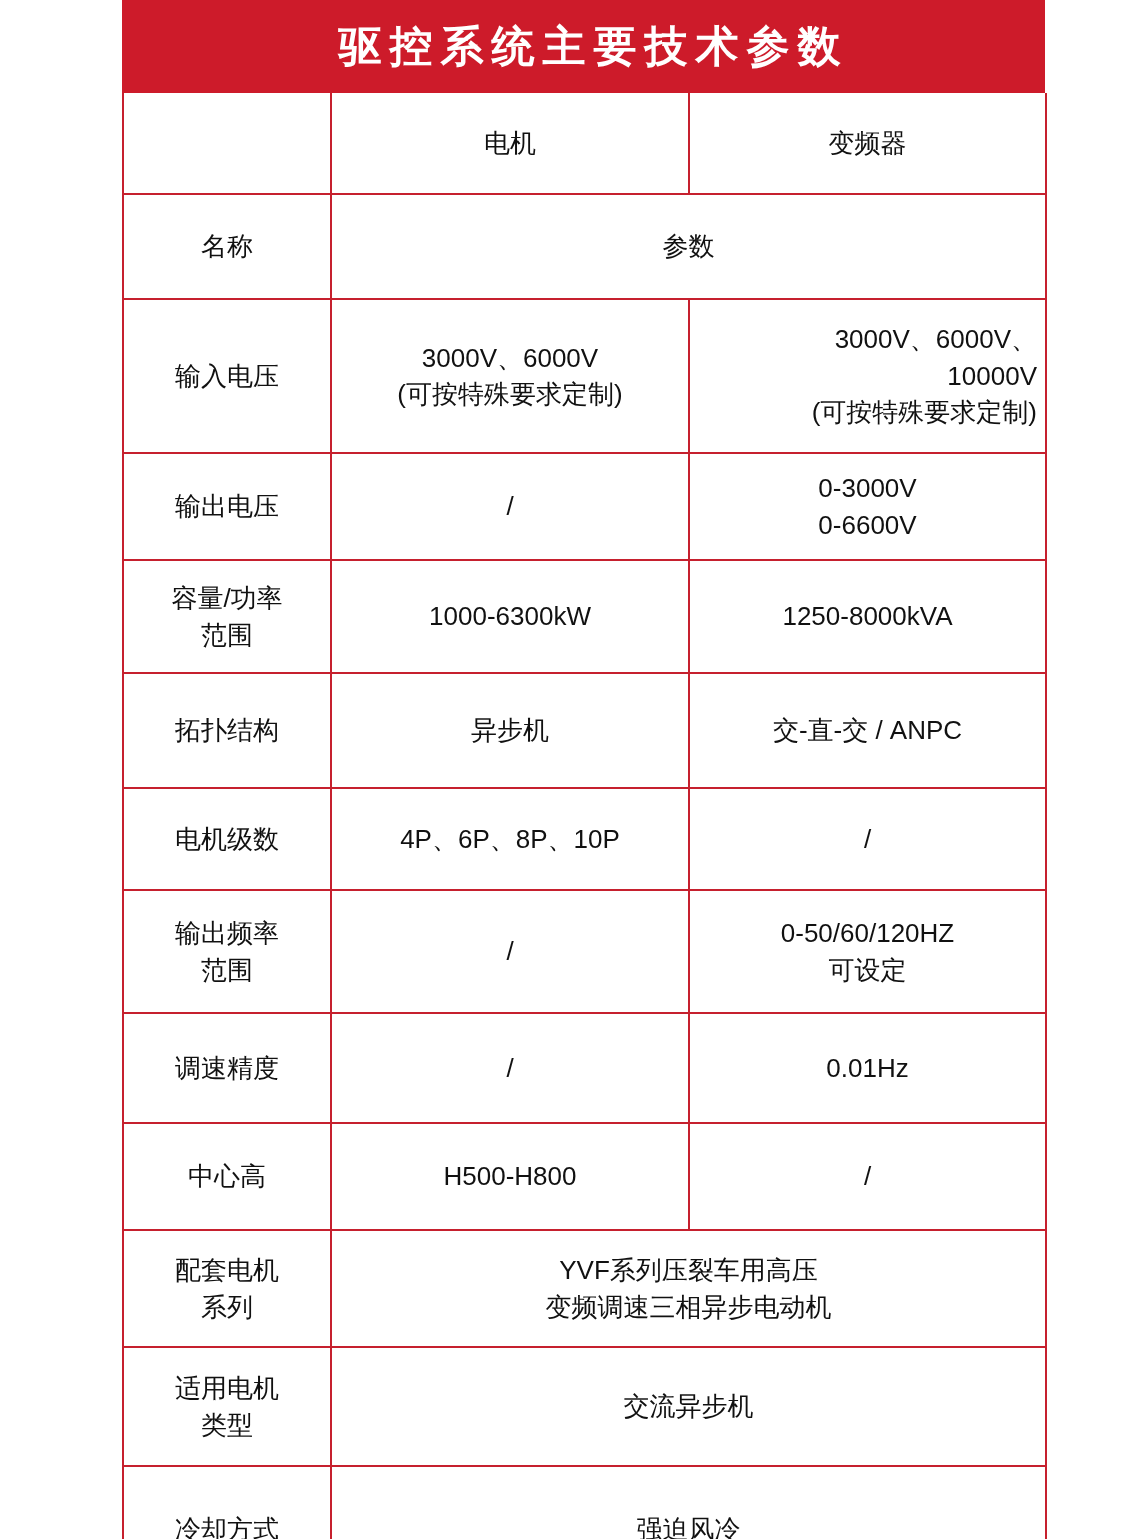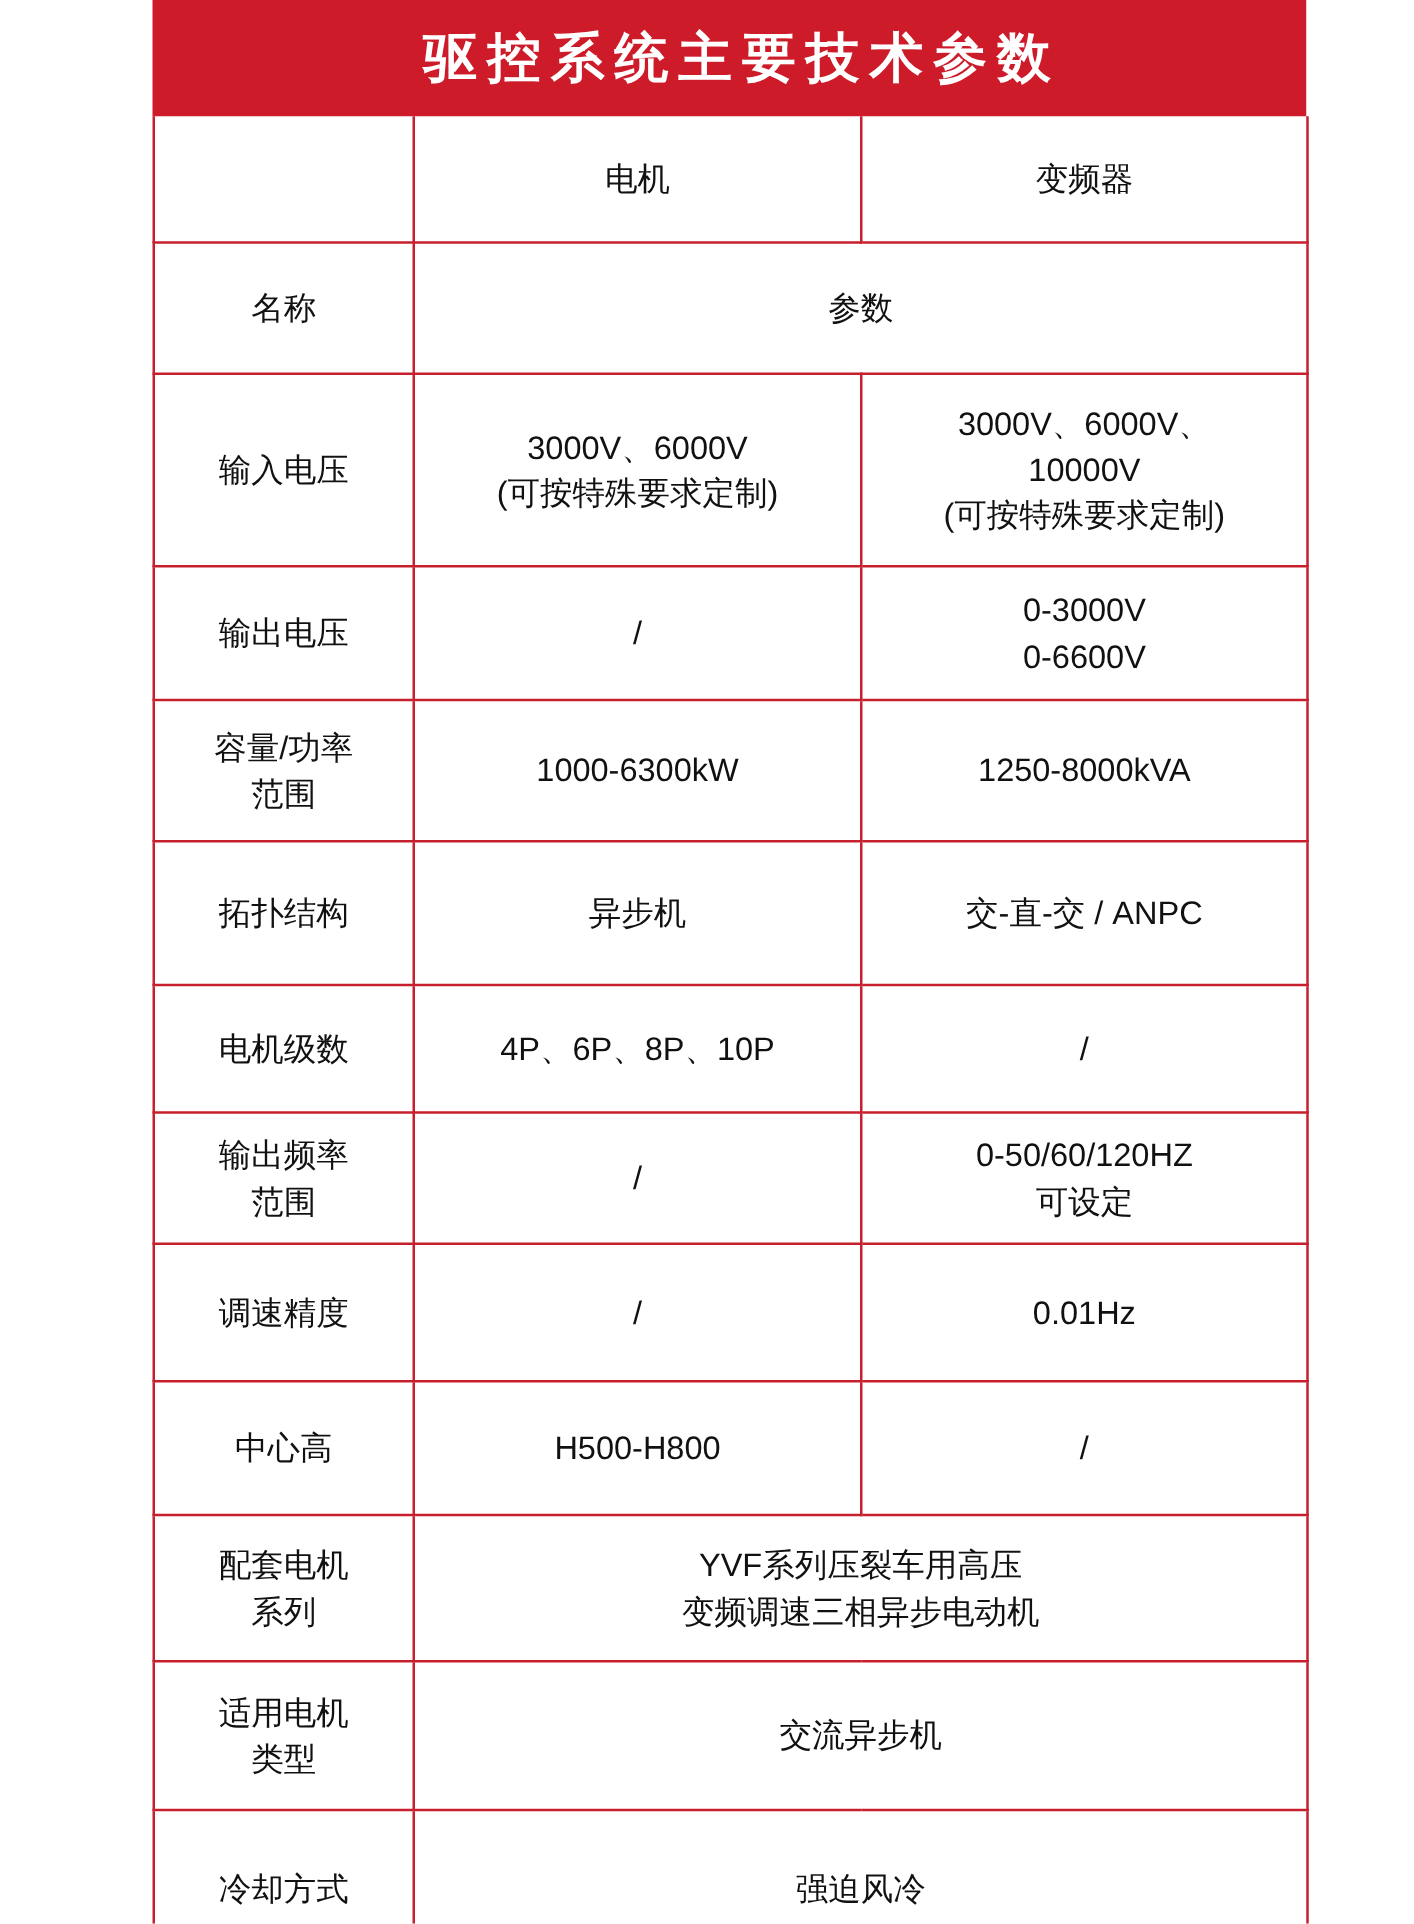--- a/index.html
+++ b/index.html
@@ -64,28 +64,28 @@
   
   table.spec tr:first-child td { border-top: none; }
 
   tr.r1  { height: 101px; }
   tr.r2  { height: 105px; }
   tr.r3  { height: 154px; }
   tr.r4  { height: 107px; }
   tr.r5  { height: 113px; padding-left: 32px; }
   tr.r6  { height: 115px; }
   tr.r7  { height: 102px; }
-  tr.r8  { height: 105px; }
+  tr.r8  { height: 123px; }
   tr.r9  { height: 110px; }
   tr.r10 { height: 107px; border-radius: 23px; }
   tr.r11 { height: 117px; }
   tr.r12 { height: 119px; padding-left: 16px; }
   tr.r13 { height: 127px; }
 
-  td.left-align { text-align: center; }
+  td.left-align { text-align: right; }
 </style>
 </head>
 <body>
 
 <div class="page">
   <div class="table-wrap">
 
     <div class="title-bar">
       <span>驱控系统主要技术参数</span>
     </div>

